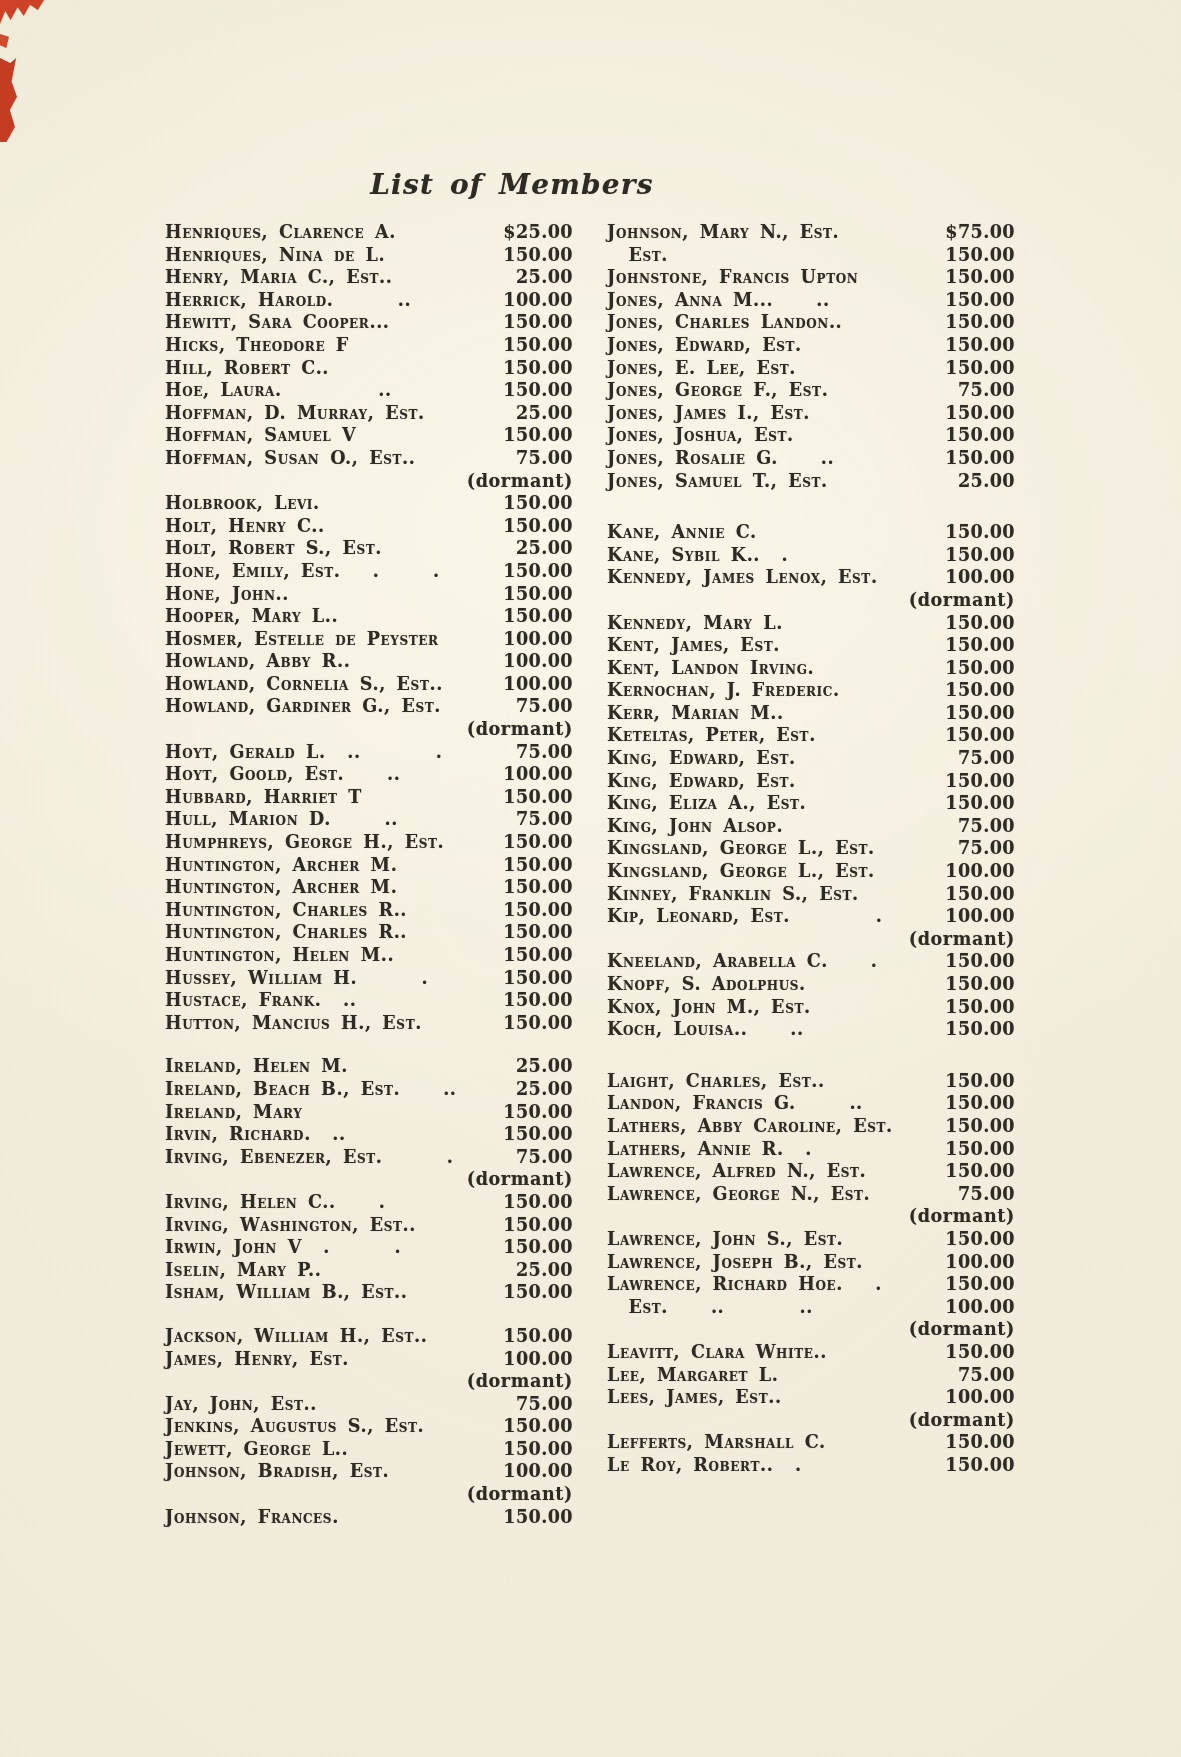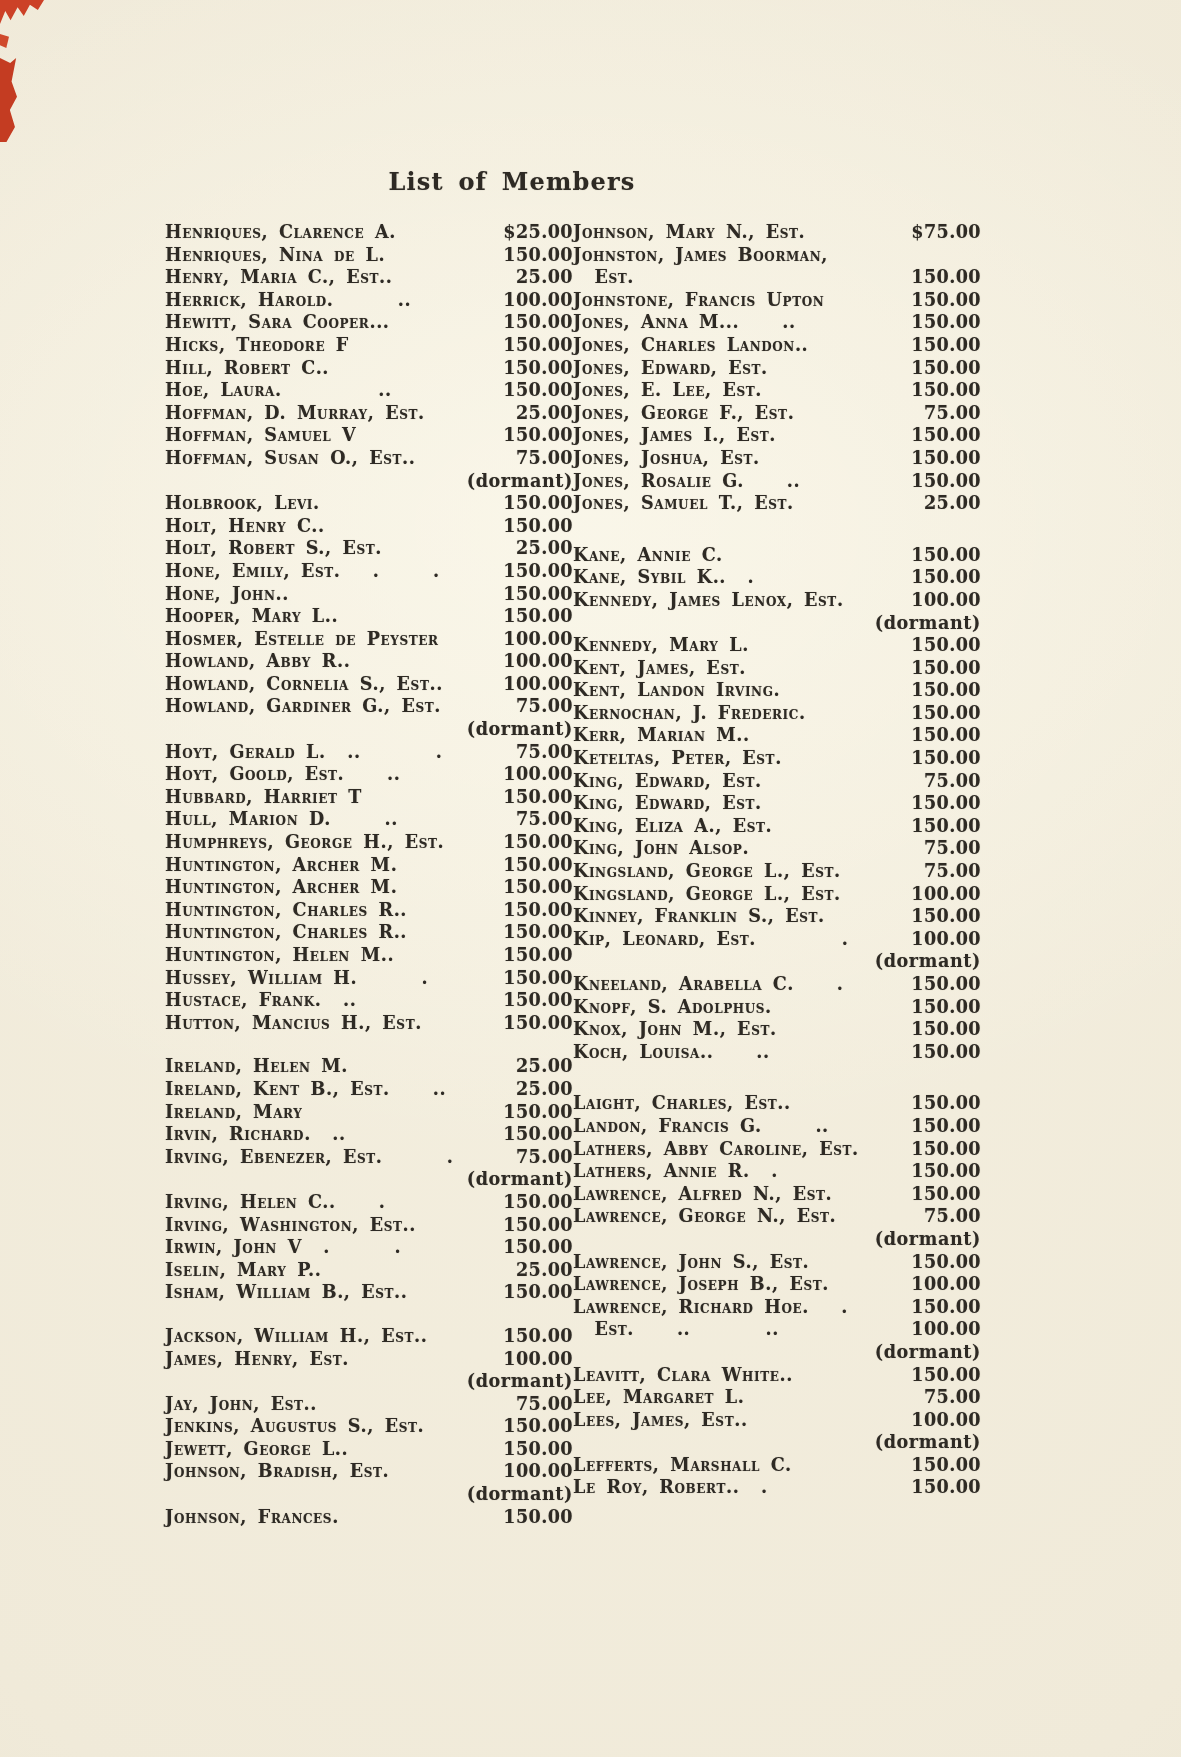--- a/index.html
+++ b/index.html
@@ -30,30 +30,30 @@
   .edge-mark.m2{
     top:58px;left:0;width:17px;height:84px;background:#c43c22;
     clip-path:polygon(0 0,60% 6%,95% 0,68% 28%,100% 46%,58% 62%,88% 82%,38% 100%,0 100%);
   }
   .edge-mark.m3{
     top:34px;left:0;width:9px;height:14px;background:#d04a2d;
     clip-path:polygon(0 0,100% 20%,70% 100%,0 80%);
   }
   .title{
     position:absolute;top:149px;left:0;width:1024px;
-    text-align:center;
-    font-size:24px;line-height:34px;letter-spacing:1.2px;word-spacing:5px;
+    text-align:center;font-style:italic;
+    font-size:28px;line-height:34px;letter-spacing:1.2px;word-spacing:5px;
     text-shadow:0 0 1px rgba(46,42,36,0.35);
   }
   .columns{
     position:absolute;top:221px;left:165px;width:850px;
     display:flex;align-items:flex-start;
   }
   .column{width:408px;font-weight:bold;}
-  .column.right{}
+  .column.right{margin-left:34px;}
   .group{margin:0;}
   .column.left  .group + .group{margin-top:21px;text-align:right;}
   .column.right .group + .group{margin-top:29px;text-align:right;}
   .row{
     display:flex;align-items:baseline;
     font-size:17.6px;line-height:22.6px;
     text-shadow:0 0 1px rgba(46,42,36,0.32);
   }
   .row .name{
     font-variant:small-caps;
@@ -255,21 +255,21 @@
           <span class="amount">150.00</span>
         </div>
       </div>
       <div class="group">
         <div class="row">
           <span class="name">Ireland, Helen M.</span>
           <span class="spacer"></span>
           <span class="amount">25.00</span>
         </div>
         <div class="row">
-          <span class="name">Ireland, Kent B., Est.    ..</span>
+          <span class="name">Ireland, Beach B., Est.    ..</span>
           <span class="spacer"></span>
           <span class="amount">25.00</span>
         </div>
         <div class="row">
           <span class="name">Ireland, Mary</span>
           <span class="spacer"></span>
           <span class="amount">150.00</span>
         </div>
         <div class="row">
           <span class="name">Irvin, Richard.  ..</span>
@@ -353,25 +353,20 @@
           <span class="amount">150.00</span>
         </div>
       </div>
     </div>
   <div class="column right">
       <div class="group">
         <div class="row">
           <span class="name">Johnson, Mary N., Est.</span>
           <span class="spacer"></span>
           <span class="amount">$75.00</span>
-        </div>
-        <div class="row">
-          <span class="name">Johnston, James Boorman,</span>
-          <span class="spacer"></span>
-          <span class="amount"></span>
         </div>
         <div class="row">
           <span class="name">  Est.</span>
           <span class="spacer"></span>
           <span class="amount">150.00</span>
         </div>
         <div class="row">
           <span class="name">Johnstone, Francis Upton</span>
           <span class="spacer"></span>
           <span class="amount">150.00</span>

